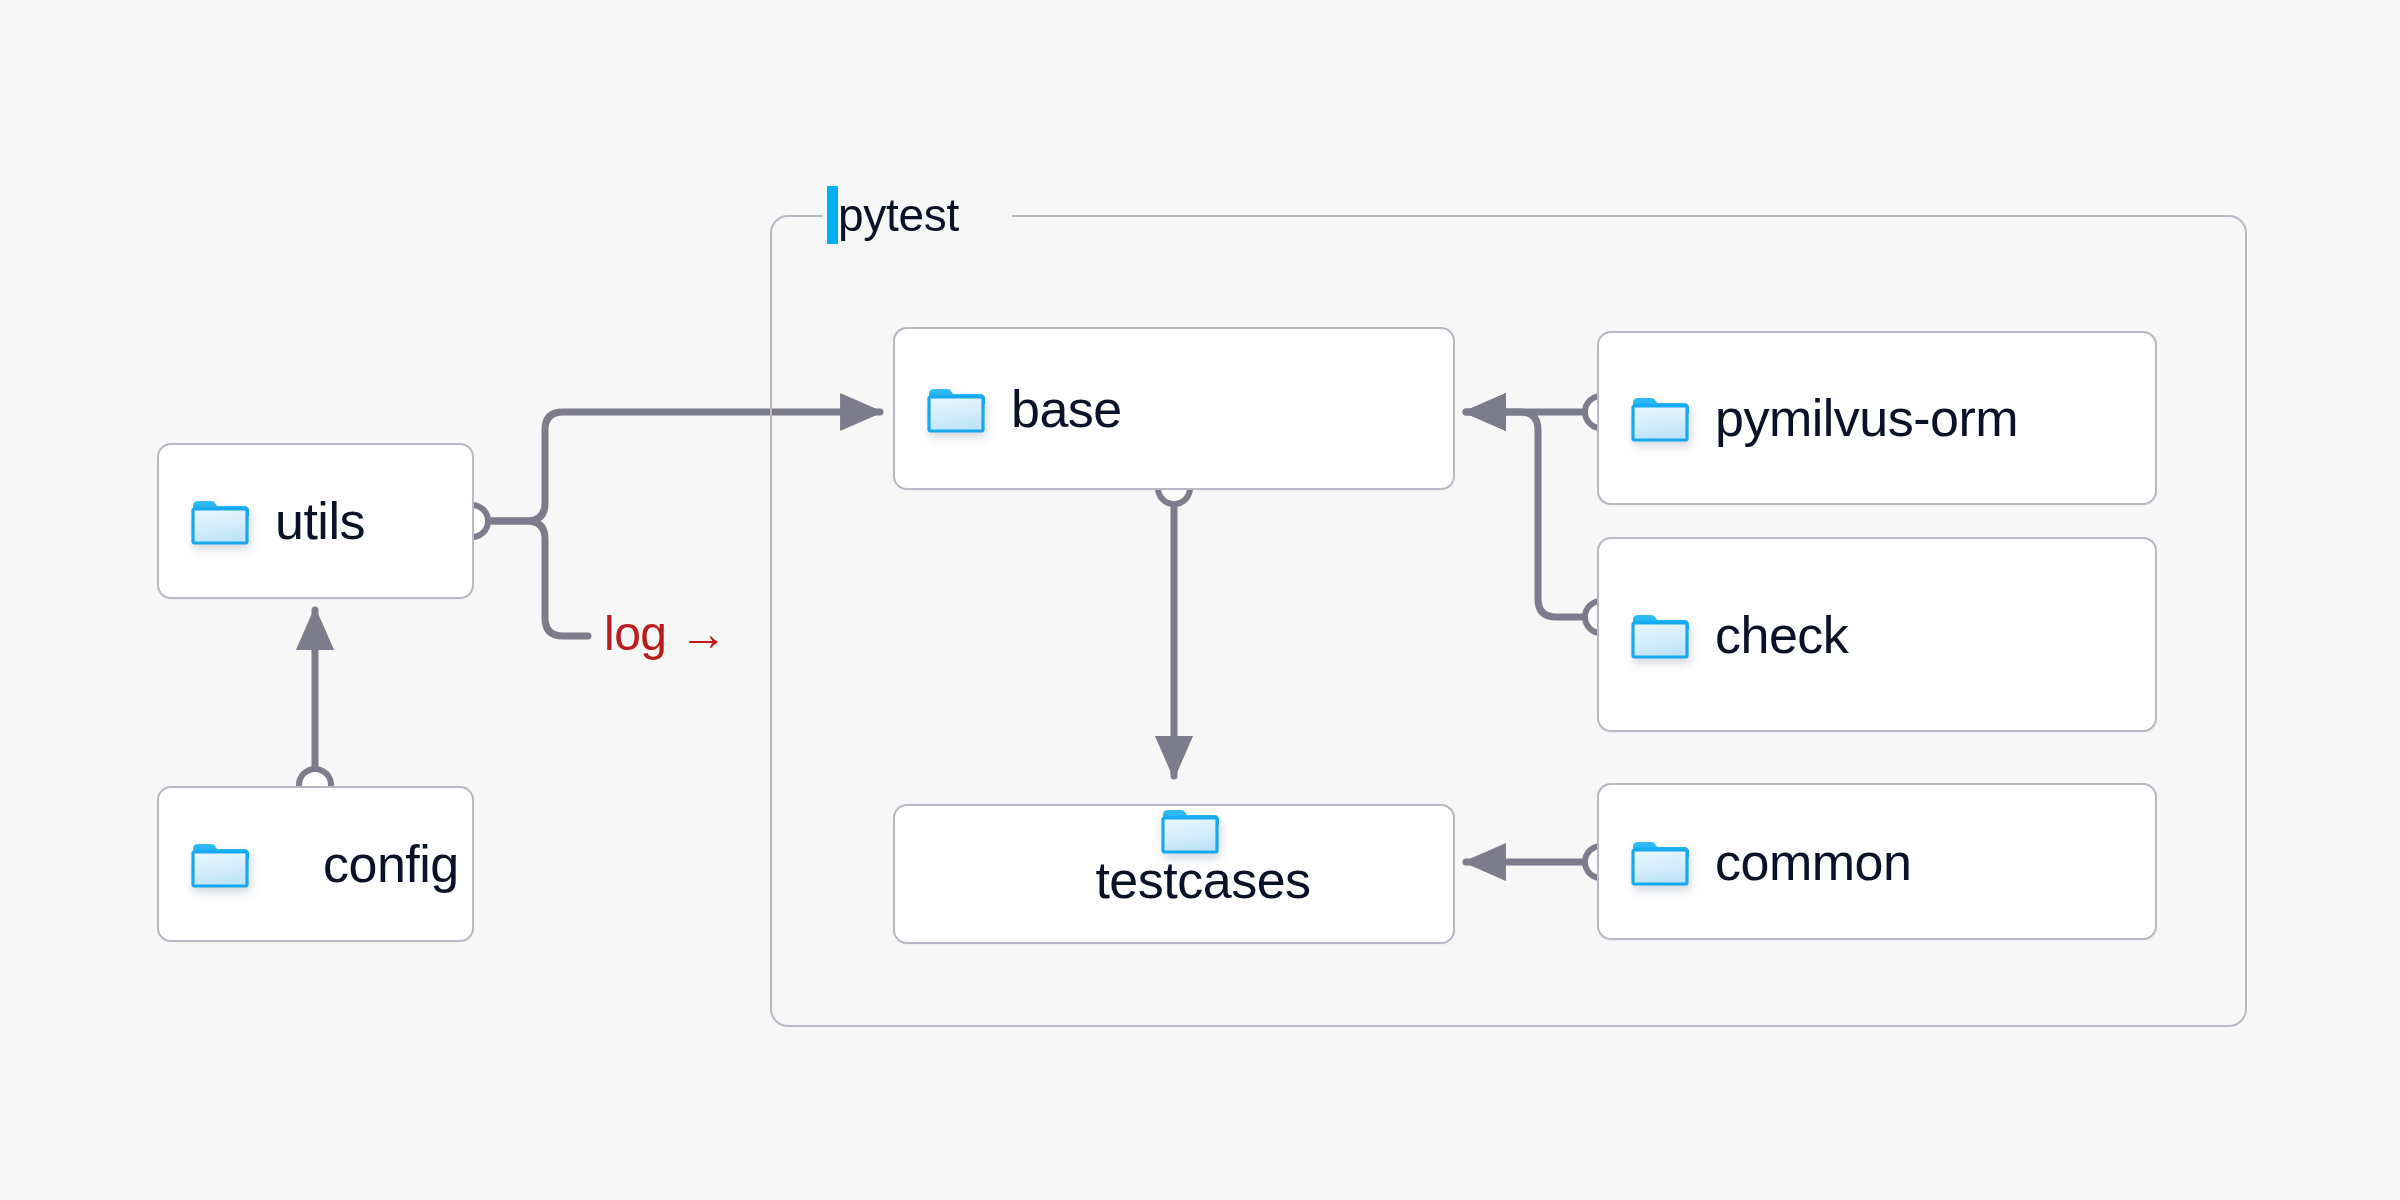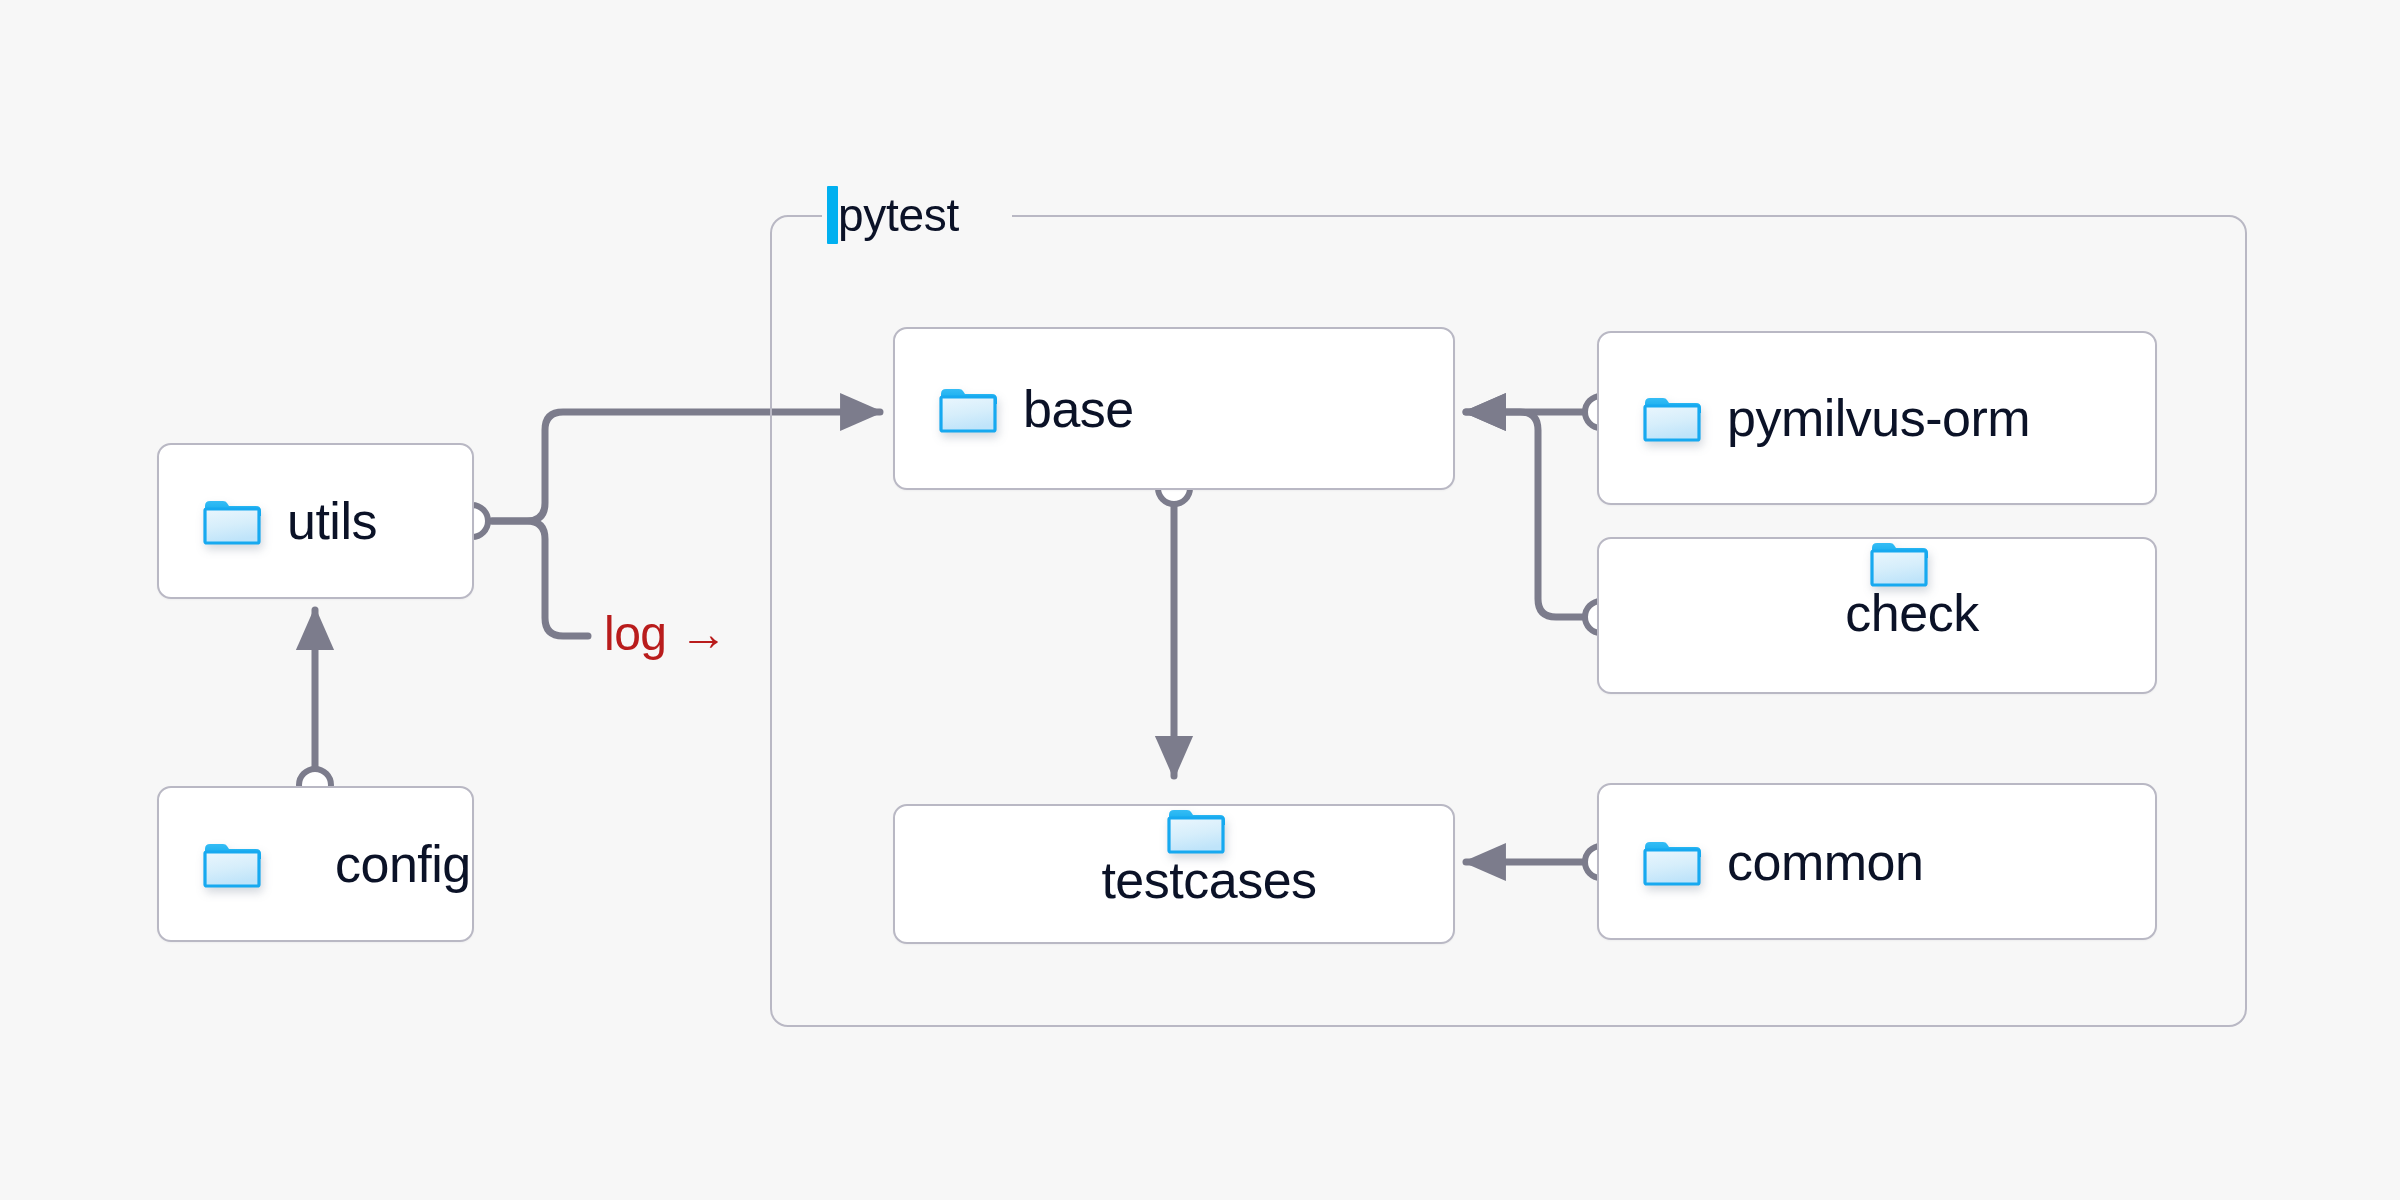--- a/index.html
+++ b/index.html
@@ -26,21 +26,21 @@
     pointer-events: none;
   }
   .node {
     position: absolute;
     background: #ffffff;
     border: 2px solid #b9b8c4;
     border-radius: 14px;
     box-sizing: border-box;
     display: flex;
     align-items: center;
-    padding-left: 44px;
+    padding-left: 32px;
     box-shadow: 0 1px 2px rgba(30,30,60,0.04);
     z-index: 3;
   }
   .node .label {
     font-size: 52px;
     color: #0b1227;
     letter-spacing: -0.5px;
     line-height: 1;
     margin-left: 26px;
     white-space: nowrap;
@@ -198,21 +198,21 @@
   <div class="node" style="left:1597px; top:331px; width:560px; height:174px;">
     <span class="folder">
       <svg width="58" height="48" viewBox="0 0 58 48">
         <path d="M2 9 q0-5 5-5 h13 q3 0 4 2 l2 3 h27 q5 0 5 5 v5 H2 z" fill="url(#folderTabGrad)"></path>
         <rect x="2" y="12" width="54" height="34" rx="1.5" fill="url(#folderGrad)" stroke="#17a9f0" stroke-width="3.2"></rect>
       </svg>
     </span>
     <span class="label">pymilvus-orm</span>
   </div>
 
-  <div class="node" style="left:1597px; top:537px; width:560px; height:157px;flex-direction:column;">
+  <div class="node" style="left:1597px; top:537px; width:560px; height:195px;">
     <span class="folder">
       <svg width="58" height="48" viewBox="0 0 58 48">
         <path d="M2 9 q0-5 5-5 h13 q3 0 4 2 l2 3 h27 q5 0 5 5 v5 H2 z" fill="url(#folderTabGrad)"></path>
         <rect x="2" y="12" width="54" height="34" rx="1.5" fill="url(#folderGrad)" stroke="#17a9f0" stroke-width="3.2"></rect>
       </svg>
     </span>
     <span class="label">check</span>
   </div>
 
   <div class="node" style="left:1597px; top:783px; width:560px; height:157px;">

